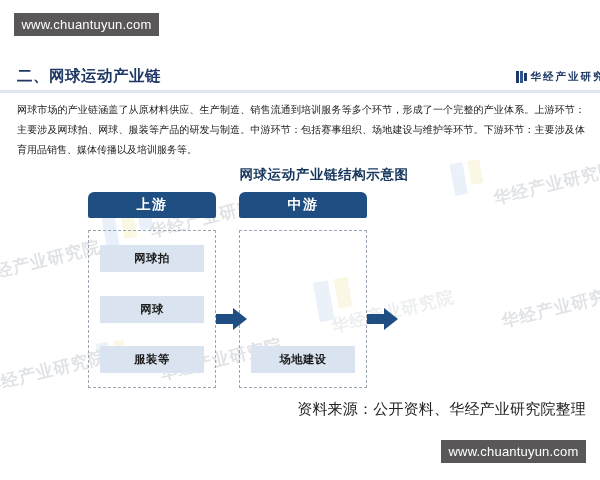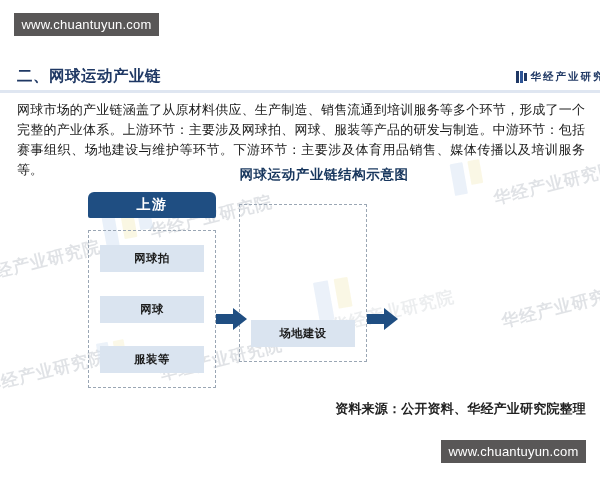--- a/index.html
+++ b/index.html
@@ -127,21 +127,21 @@
     height: 3px;
     background: #dfe6f1;
   }
 
   
   .paragraph {
     position: absolute;
     left: 17px;
     top: 100px;
     width: 568px;
-    font-size: 13px;
+    font-size: 10px;
     line-height: 20px;
     color: #1a1a1a;
     text-align: justify;
     font-family: "Liberation Serif", "DejaVu Serif", serif;
     z-index: 4;
   }
 
   
   .chart {
     position: absolute;
@@ -217,23 +217,23 @@
     height: 22px;
     z-index: 5;
   }
   #arrow-0 { left: 216px; }
   #arrow-1 { left: 367px; }
 
   .source {
     position: absolute;
     right: 14px;
     top: 240px;
-    font-size: 13px;
+    font-size: 15px;
     color: #222222;
-    font-weight: 700;
+    font-weight: 400;
     letter-spacing: .2px;
     font-family: "Liberation Serif", "DejaVu Serif", serif;
   }
 </style>
 </head>
 <body>
 
 <div class="wm-layer">
   <div class="wm-text" style="left:-24px; top:250px;">华经产业研究院</div>
   <div class="wm-text" style="left:-18px; top:360px;">华经产业研究院</div>
@@ -286,20 +286,21 @@
   <div class="col" id="col-0">
     <div class="col-header">上游</div>
     <div class="col-body">
       <div class="item">网球拍</div>
       <div class="item">网球</div>
       <div class="item">服装等</div>
     </div>
   </div>
 
   <div class="col" id="col-1">
+    <div class="col-header">中游</div>
     <div class="col-body">
       <div class="item spacer"></div>
       <div class="item">场地建设</div>
     </div>
   </div>
 
 
   <div class="arrow" id="arrow-0">
     <svg width="31" height="22" viewBox="0 0 31 22" xmlns="http://www.w3.org/2000/svg">
       <polygon points="0,6 17,6 17,0 31,11 17,22 17,16 0,16" fill="#1f4e82"></polygon>

